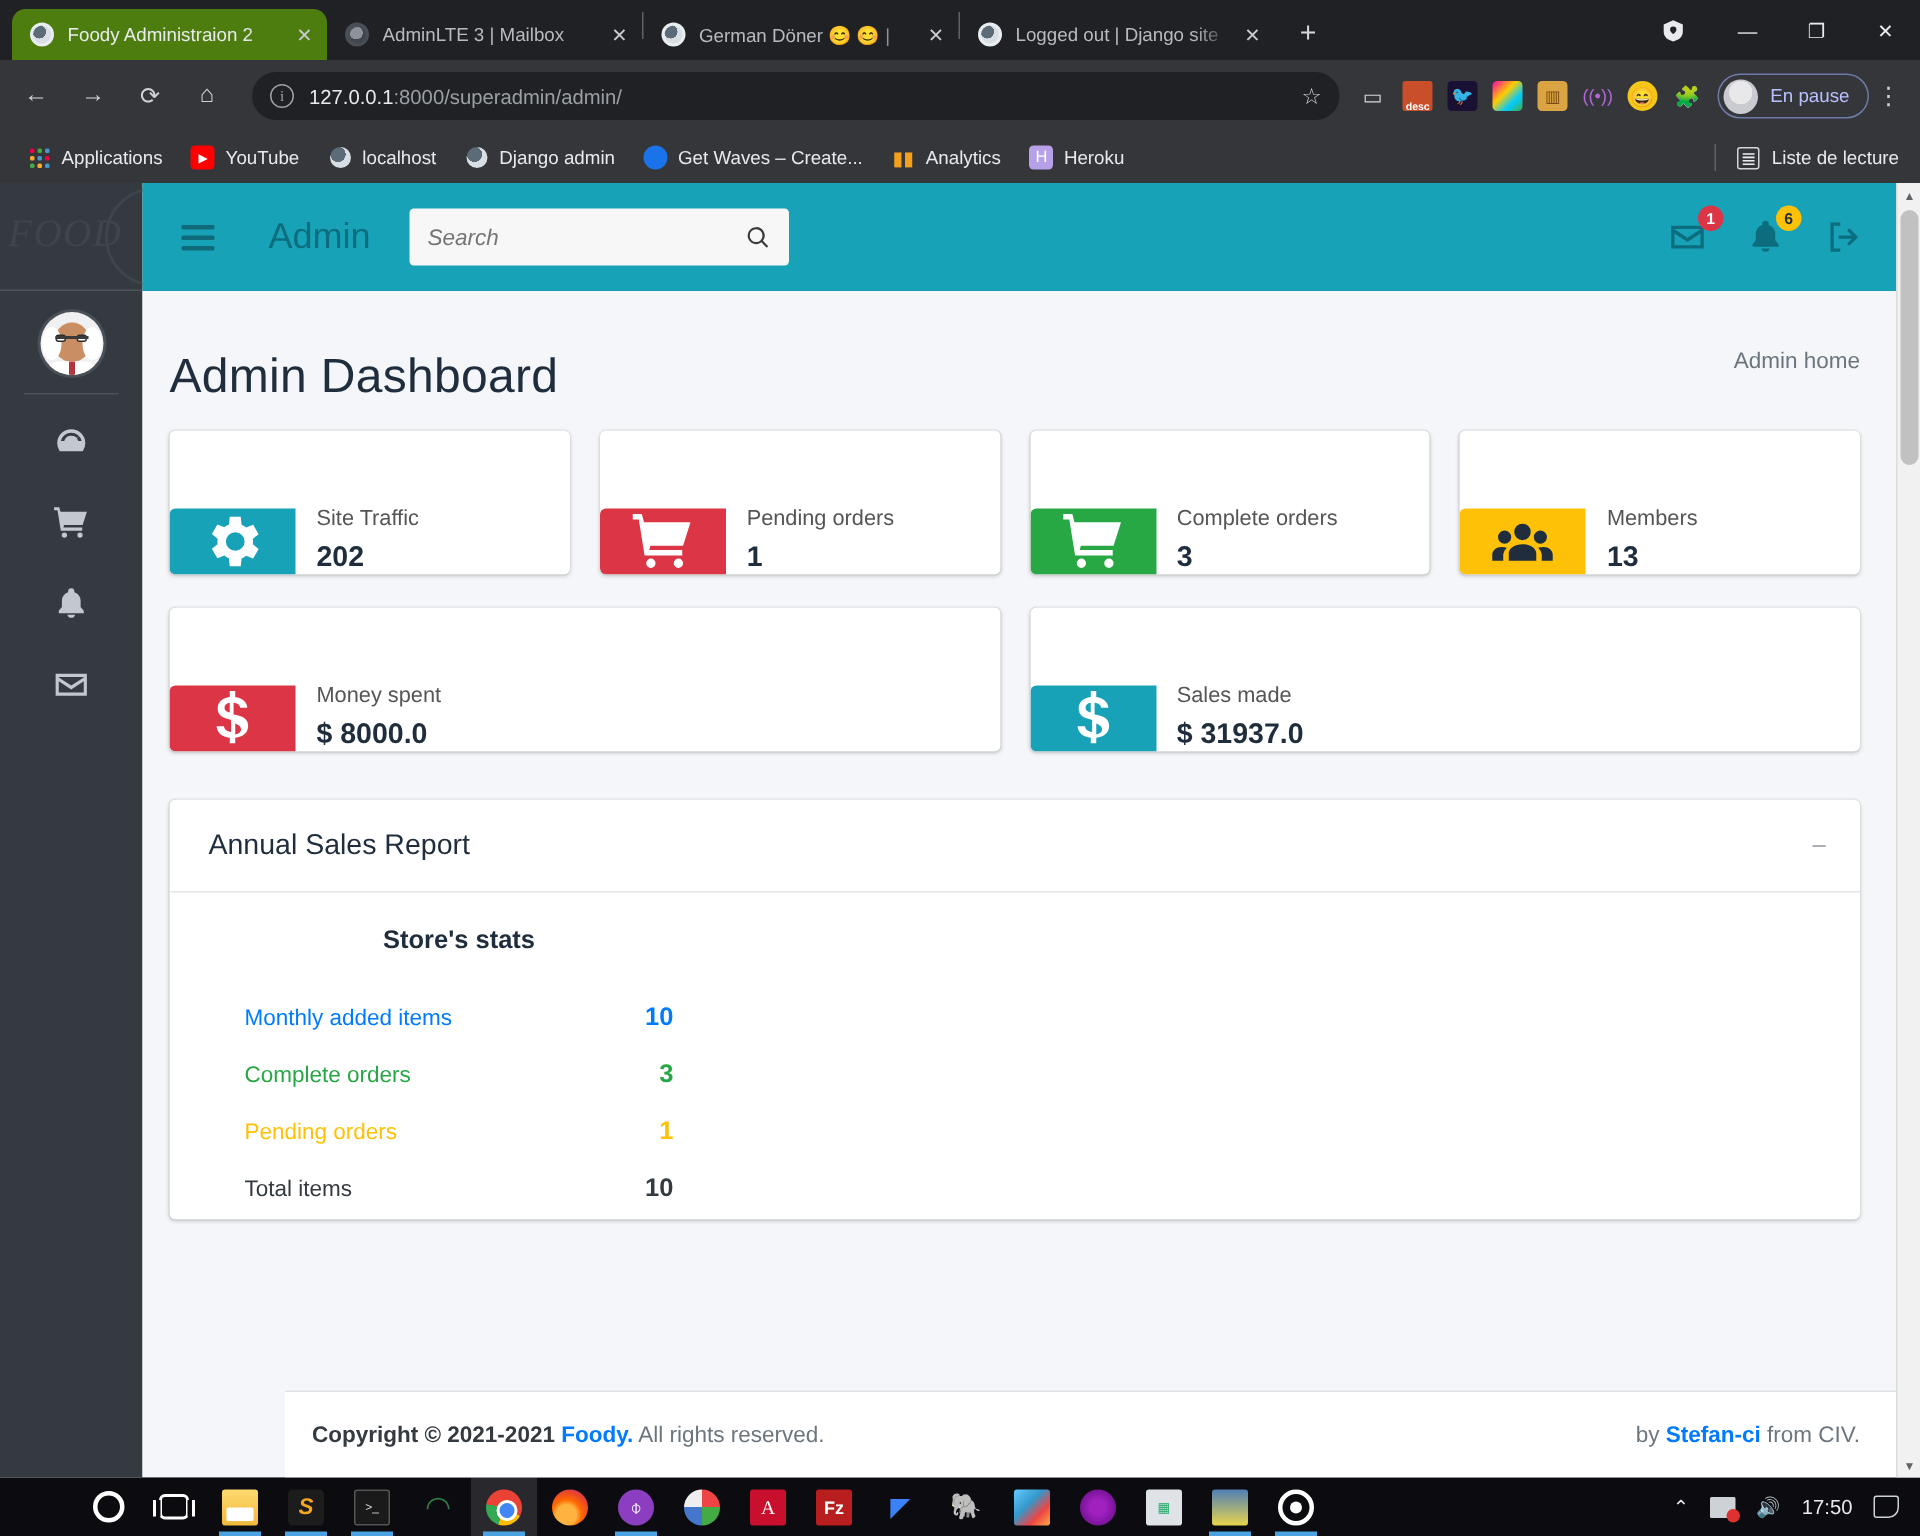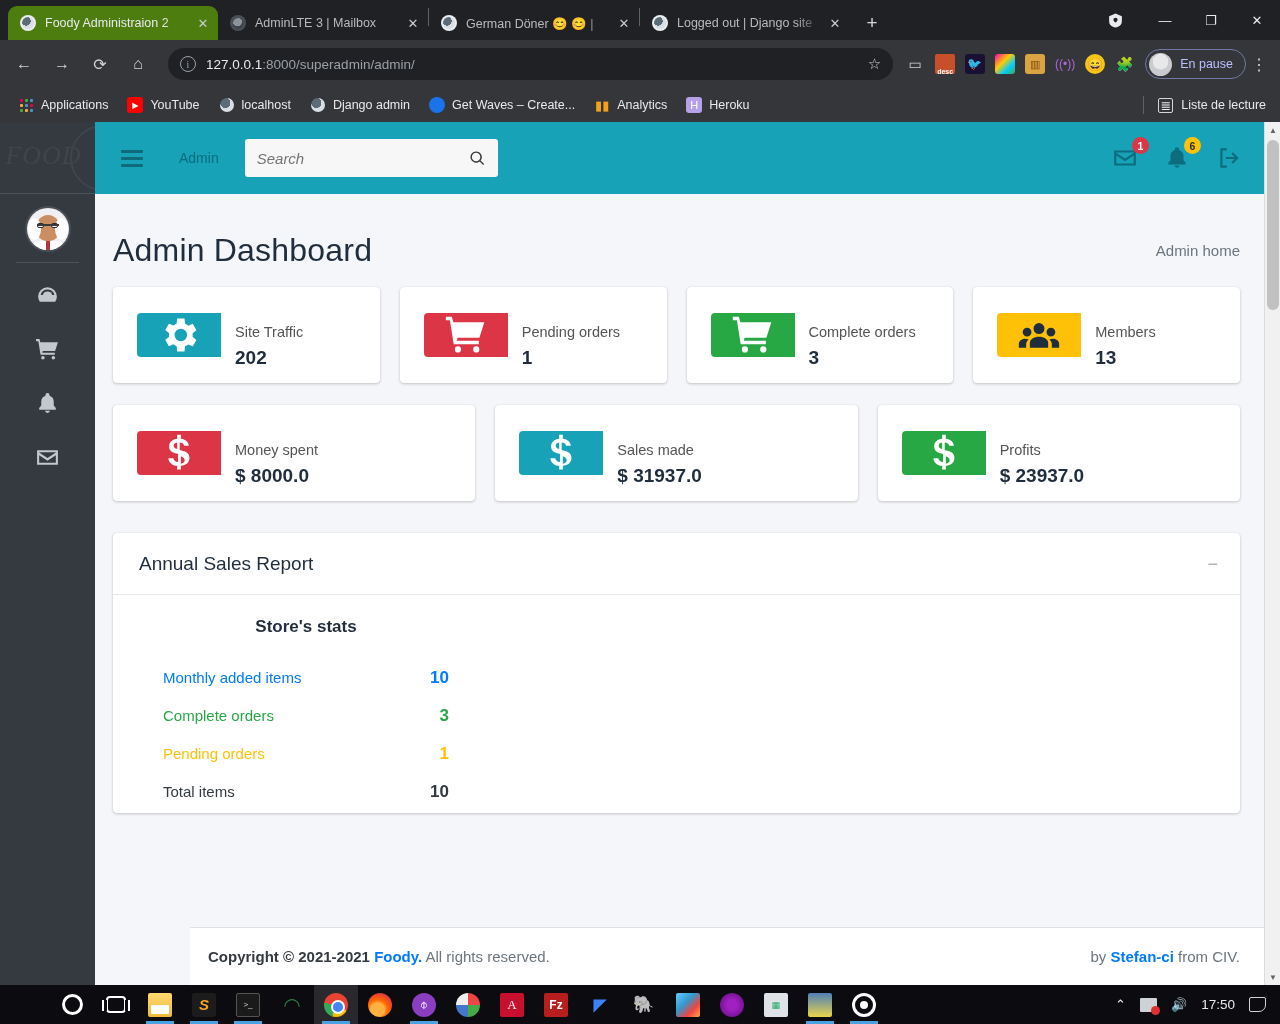--- a/index.html
+++ b/index.html
@@ -160,21 +160,21 @@
 
   
   .content-col { flex: 1 1 auto; display: flex; flex-direction: column; min-width: 0; position: relative; }
 
   .navbar {
     height: 72px; background: #17a2b8; display: flex; align-items: center;
     padding: 0 0 0 20px; flex: 0 0 72px;
   }
   .hamburger { width: 40px; display: flex; flex-direction: column; gap: 4px; padding-left: 6px; }
   .hamburger i { display:block; width: 22px; height: 3px; background: #0f6a7a; border-radius: 1px; }
-  .nav-brand { font-size: 14px; color: #0b6d7d; margin: 0 26px 0 24px; }
+  .nav-brand { font-size: 24px; color: #0b6d7d; margin: 0 26px 0 24px; }
   .search-wrap {
     width: 253px; height: 38px; background: #f7f7f7; border-radius: 3px;
     display: flex; align-items: center; padding: 0 12px;
   }
   .search-wrap input {
     flex: 1 1 auto; border: none; outline: none; background: transparent;
     font-size: 15px; color: #4a4a4a; font-family: "Liberation Sans", sans-serif; min-width: 0; font-style: italic;
   }
   .search-wrap input::placeholder { color: #757575; }
   .search-btn { color: #3b3b3b; font-size: 16px; display:flex;align-items:center; }
@@ -183,29 +183,29 @@
   .nav-ico svg { width: 26px; height: 26px; fill: #0b6d7d; }
   .badge {
     position: absolute; top: -8px; right: -11px; min-width: 17px; height: 17px; border-radius: 9px;
     font-size: 10.5px; font-weight: bold; color: #fff; display: flex; align-items: center;
     justify-content: center; padding: 0 4px;
   }
   .badge-danger { background: #dc3545; }
   .badge-warning { background: #ffc107; color: #1f2d3d; }
 
   .page-scroll { flex: 1 1 auto; overflow: hidden; background: #f4f6f9; position: relative; }
-  .content-header { padding: 38px 40px 18px 18px; display: flex; align-items: center; }
+  .content-header { padding: 38px 40px 18px 18px; display: flex; }
   .page-title { font-size: 32px; font-weight: normal; color: #1f2d3d; letter-spacing: .2px; }
   .breadcrumb { margin-left: auto; font-size: 15px; color: #6c757d; }
 
   .cards-row { display: flex; gap: 20px; padding: 0 40px 0 18px; }
   .cards-row.second { margin-top: 22px; }
   .stat-card {
     background: #fff; border-radius: 4px; box-shadow: 0 0 1px rgba(0,0,0,.125), 0 1px 3px rgba(0,0,0,.2);
-    display: flex; align-items: center; height: 96px; flex: 1 1 0; min-width: 0; overflow: hidden; padding-left: 24px;
+    display: flex; align-items: flex-end; height: 96px; flex: 1 1 0; min-width: 0; overflow: hidden;
   }
   .stat-icon {
     width: 84px; flex: 0 0 84px; border-radius: 4px 0 0 4px;
     display: flex; align-items: center; justify-content: center; color: #fff;
   }
   .stat-icon svg { width: 44px; height: 44px; fill: #fff; }
   .stat-body { padding: 22px 0 0 14px; min-width: 0; }
   .stat-label { font-size: 14.5px; color: #555; white-space: nowrap; }
   .stat-value { font-size: 19px; font-weight: bold; color: #1f2d3d; margin-top: 7px; white-space: nowrap; }
 
@@ -585,31 +585,20 @@
               <svg viewBox="0 0 24 24">
                   <path d="M13 2v2.2c2.5.3 4.2 1.7 4.4 3.9h-2.6c-.2-1-1-1.7-2.4-1.8v4.2l1 .2c2.8.6 4.3 1.8 4.3 4 0 2.4-1.9 4-4.7 4.3V21h-2v-2c-2.8-.3-4.6-1.8-4.8-4.2h2.7c.2 1.2 1 1.9 2.6 2.1v-4.4l-.8-.2C8 11.7 6.6 10.5 6.6 8.4 6.6 6 8.4 4.5 11 4.2V2h2zm-2 4.3c-1.2.2-1.9.8-1.9 1.8 0 .9.6 1.4 1.9 1.7V6.3zm2 7.5v4c1.3-.2 2.1-.9 2.1-1.9 0-1-.7-1.5-2.1-2.1z"></path>
                 </svg>
             </div>
             <div class="stat-body">
               <div class="stat-label">Sales made</div>
               <div class="stat-value">$ 31937.0</div>
             </div>
           </div>
 
-          <div class="stat-card">
-            <div class="stat-icon" style="background:#28a745">
-              <svg viewBox="0 0 24 24">
-                  <path d="M13 2v2.2c2.5.3 4.2 1.7 4.4 3.9h-2.6c-.2-1-1-1.7-2.4-1.8v4.2l1 .2c2.8.6 4.3 1.8 4.3 4 0 2.4-1.9 4-4.7 4.3V21h-2v-2c-2.8-.3-4.6-1.8-4.8-4.2h2.7c.2 1.2 1 1.9 2.6 2.1v-4.4l-.8-.2C8 11.7 6.6 10.5 6.6 8.4 6.6 6 8.4 4.5 11 4.2V2h2zm-2 4.3c-1.2.2-1.9.8-1.9 1.8 0 .9.6 1.4 1.9 1.7V6.3zm2 7.5v4c1.3-.2 2.1-.9 2.1-1.9 0-1-.7-1.5-2.1-2.1z"></path>
-                </svg>
-            </div>
-            <div class="stat-body">
-              <div class="stat-label">Profits</div>
-              <div class="stat-value">$ 23937.0</div>
-            </div>
-          </div>
         </div>
 
         <section class="report-card">
           <div class="report-head">
             <span class="report-title">Annual Sales Report</span>
             <span class="collapse-btn">−</span>
           </div>
           <div class="report-body">
 
 

